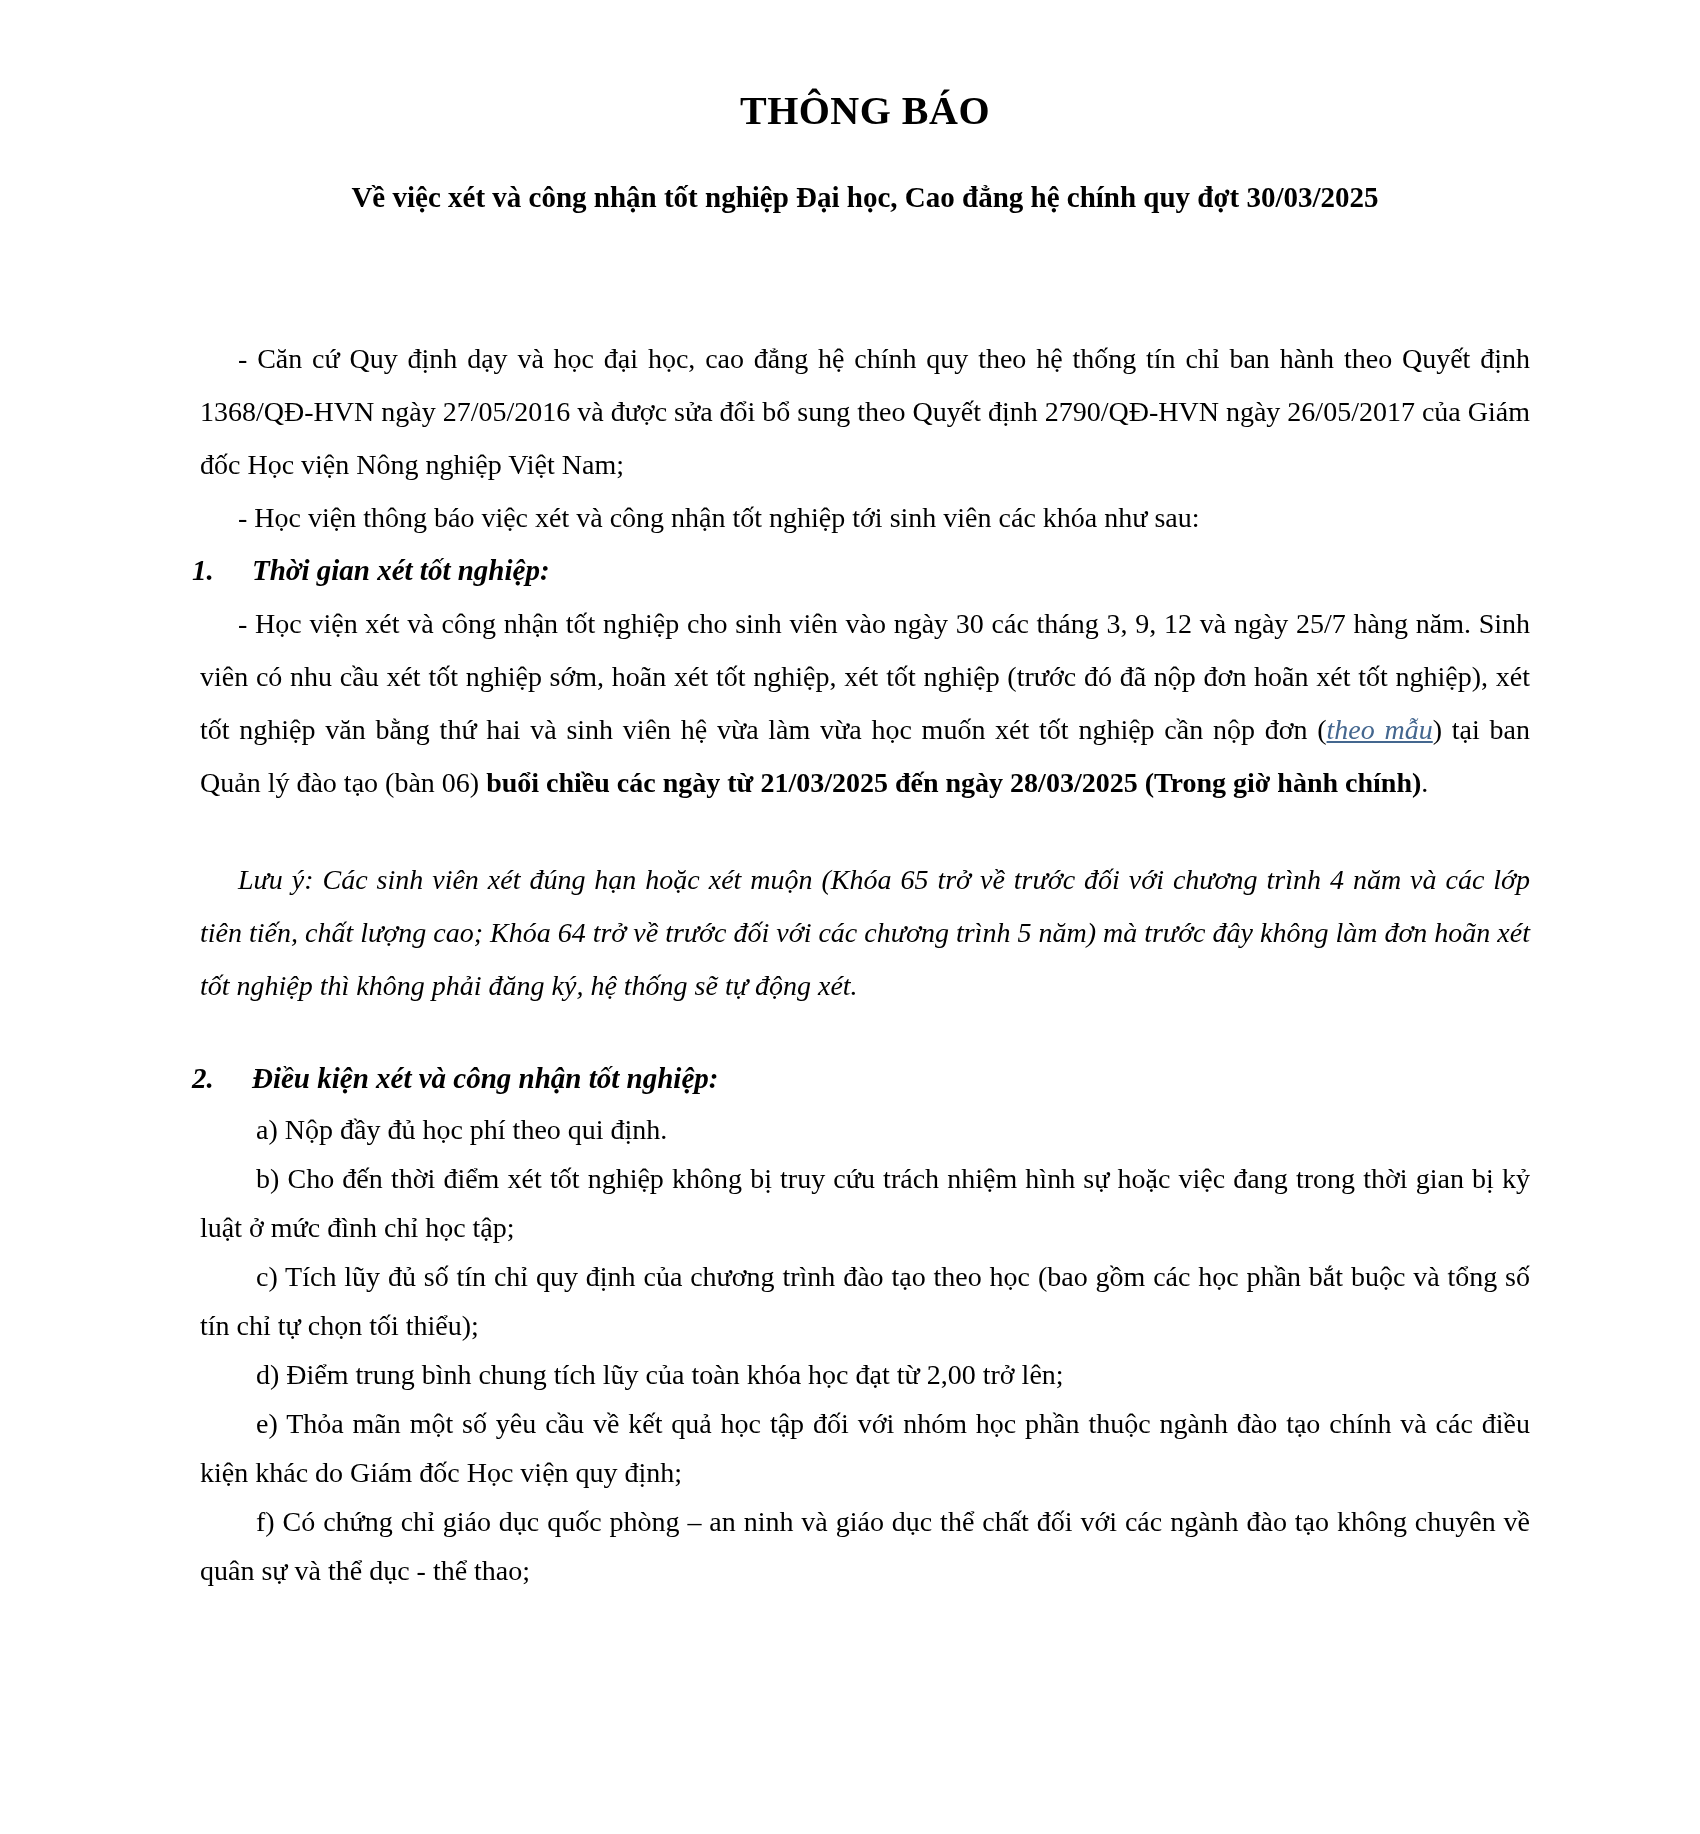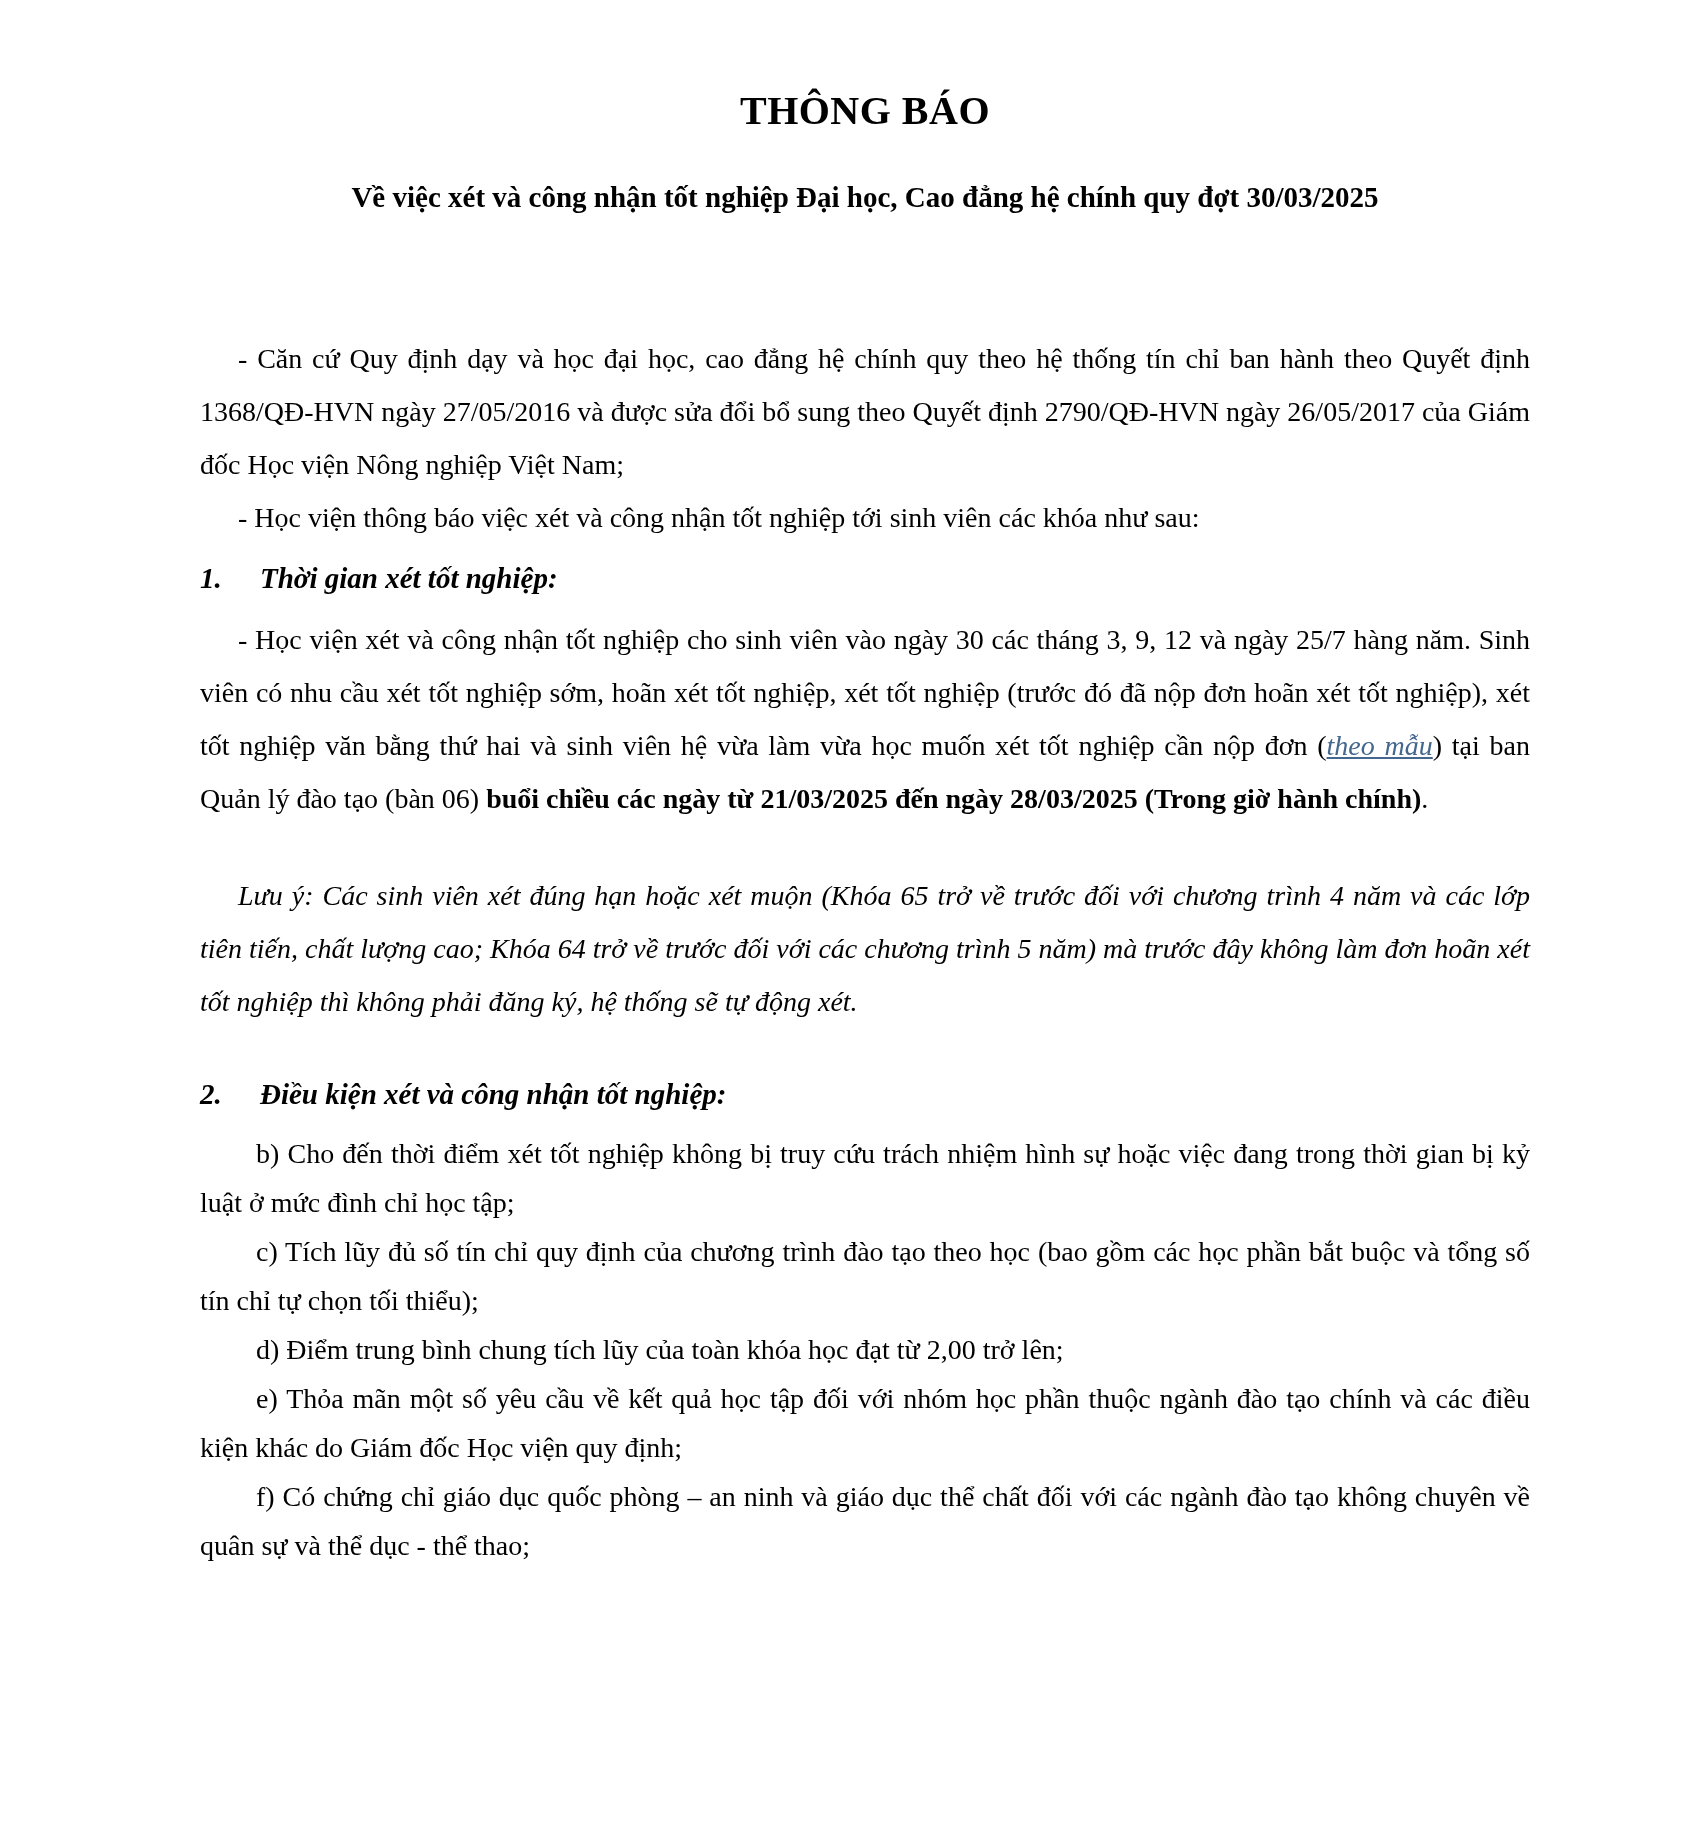--- a/index.html
+++ b/index.html
@@ -36,21 +36,21 @@
   }
   p.body-p {
     margin: 0;
     text-align: justify;
     text-indent: 38px;
   }
   p.first-block {
     margin-top: 112px;
   }
   p.sec-heading {
-    margin: 8px;
+    margin: 0;
     font-weight: bold;
     font-style: italic;
     font-size: 29px;
     text-align: left;
     text-indent: 0;
   }
   .sec-num {
     display: inline-block;
     width: 60px;
     margin-left: -8px;
@@ -95,19 +95,20 @@
 
   <p class="sec-heading"><span class="sec-num">1.</span><span>Thời gian xét tốt nghiệp:</span></p>
 
   <p class="body-p"><span>- Học viện xét và công nhận tốt nghiệp cho sinh viên vào ngày 30 các tháng 3, 9, 12 và ngày 25/7 hàng năm. Sinh viên có nhu cầu xét tốt nghiệp sớm, hoãn xét tốt nghiệp, xét tốt nghiệp (trước đó đã nộp đơn hoãn xét tốt nghiệp), xét tốt nghiệp văn bằng thứ hai và sinh viên hệ vừa làm vừa học muốn xét tốt nghiệp cần nộp đơn (</span><a class="doc-link link-italic">theo mẫu</a><span>) tại ban Quản lý đào tạo (bàn 06) </span><b>buổi chiều các ngày từ 21/03/2025 đến ngày 28/03/2025 (Trong giờ hành chính)</b><span>.</span></p>
 
 
   <p class="note-p">Lưu ý: Các sinh viên xét đúng hạn hoặc xét muộn (Khóa 65 trở về trước đối với chương trình 4 năm và các lớp tiên tiến, chất lượng cao; Khóa 64 trở về trước đối với các chương trình 5 năm) mà trước đây không làm đơn hoãn xét tốt nghiệp thì không phải đăng ký, hệ thống sẽ tự động xét.</p>
 
   <p class="sec-heading sec2-heading"><span class="sec-num">2.</span><span>Điều kiện xét và công nhận tốt nghiệp:</span></p>
 
+  <p class="cond-p">a) Nộp đầy đủ học phí theo qui định.</p>
   <p class="cond-p">b) Cho đến thời điểm xét tốt nghiệp không bị truy cứu trách nhiệm hình sự hoặc việc đang trong thời gian bị kỷ luật ở mức đình chỉ học tập;</p>
   <p class="cond-p">c) Tích lũy đủ số tín chỉ quy định của chương trình đào tạo theo học (bao gồm các học phần bắt buộc và tổng số tín chỉ tự chọn tối thiểu);</p>
   <p class="cond-p">d) Điểm trung bình chung tích lũy của toàn khóa học đạt từ 2,00 trở lên;</p>
   <p class="cond-p">e) Thỏa mãn một số yêu cầu về kết quả học tập đối với nhóm học phần thuộc ngành đào tạo chính và các điều kiện khác do Giám đốc Học viện quy định;</p>
   <p class="cond-p">f) Có chứng chỉ giáo dục quốc phòng – an ninh và giáo dục thể chất đối với các ngành đào tạo không chuyên về quân sự và thể dục - thể thao;</p>
 
 </div>
 
 </body></html>

